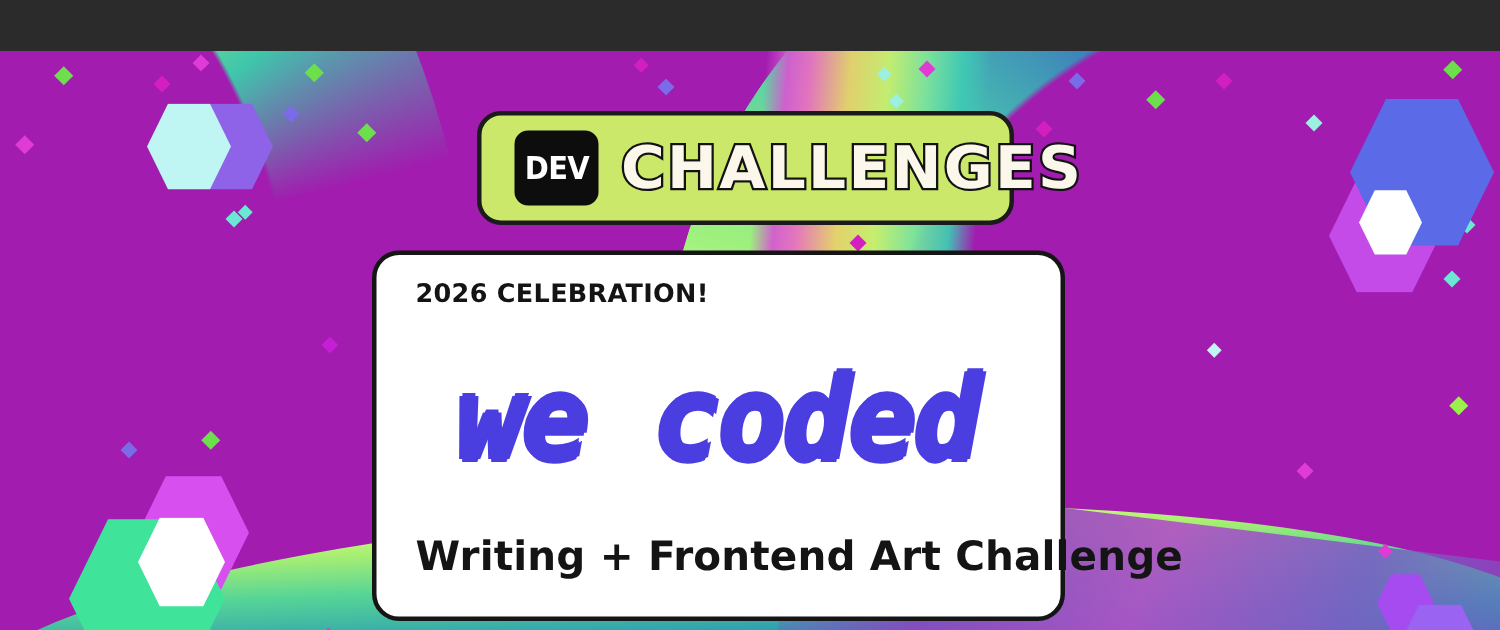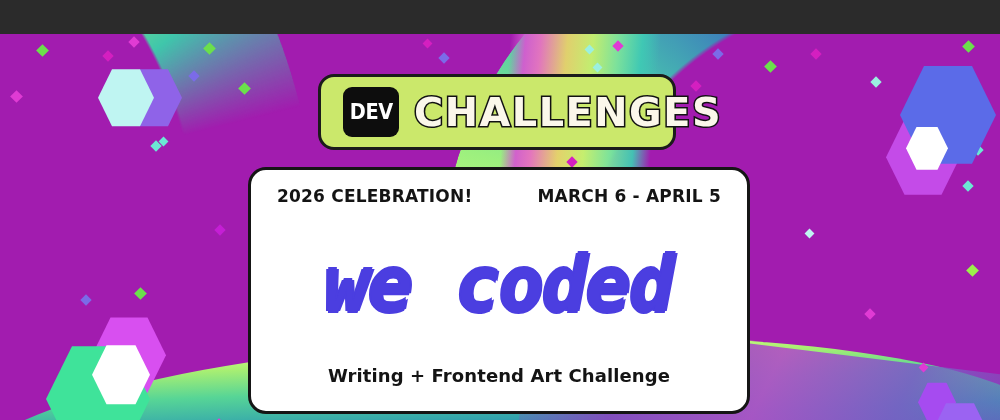--- a/index.html
+++ b/index.html
@@ -208,21 +208,21 @@
     paint-order: stroke fill;
     transform: scaleX(1.02);
     white-space: nowrap;
   }
 
   
   .card {
     position: absolute;
     left: 248px;
     top: 133px;
-    width: 502px;
+    width: 462px;
     height: 247px;
     background: #ffffff;
     border: 3px solid #151515;
     border-radius: 18px;
     box-sizing: border-box;
     padding: 18px 26px 20px 26px;
     display: flex;
     flex-direction: column;
   }
   .card-top {
@@ -258,21 +258,21 @@
     
     text-shadow:
       2px 0 0 #4B3EE0, -2px 0 0 #4B3EE0,
       0 2px 0 #4B3EE0, 0 -2px 0 #4B3EE0;
     transform: scaleY(1.04);
   }
   .subtitle {
     text-align: center;
     font-family: "DejaVu Sans", sans-serif;
     font-weight: 700;
-    font-size: 18px;
+    font-size: 27px;
     color: #141414;
     letter-spacing: 0.1px;
     line-height: 1;
     padding-bottom: 6px;
     white-space: nowrap;
   }
 </style>
 </head>
 <body>
 
@@ -337,21 +337,20 @@
   <div class="badge">
     <div class="dev-logo">
       <span>DEV</span>
     </div>
     <div class="badge-word">CHALLENGES</div>
   </div>
 
   <div class="card">
     <div class="card-top">
       <div class="eyebrow">2026 CELEBRATION!</div>
-      <div class="eyebrow">MARCH 6 - APRIL 5</div>
     </div>
 
     <div class="headline-wrap">
       <div class="headline">we coded</div>
     </div>
 
     <div class="subtitle">Writing + Frontend Art Challenge</div>
   </div>
 
 </div>

